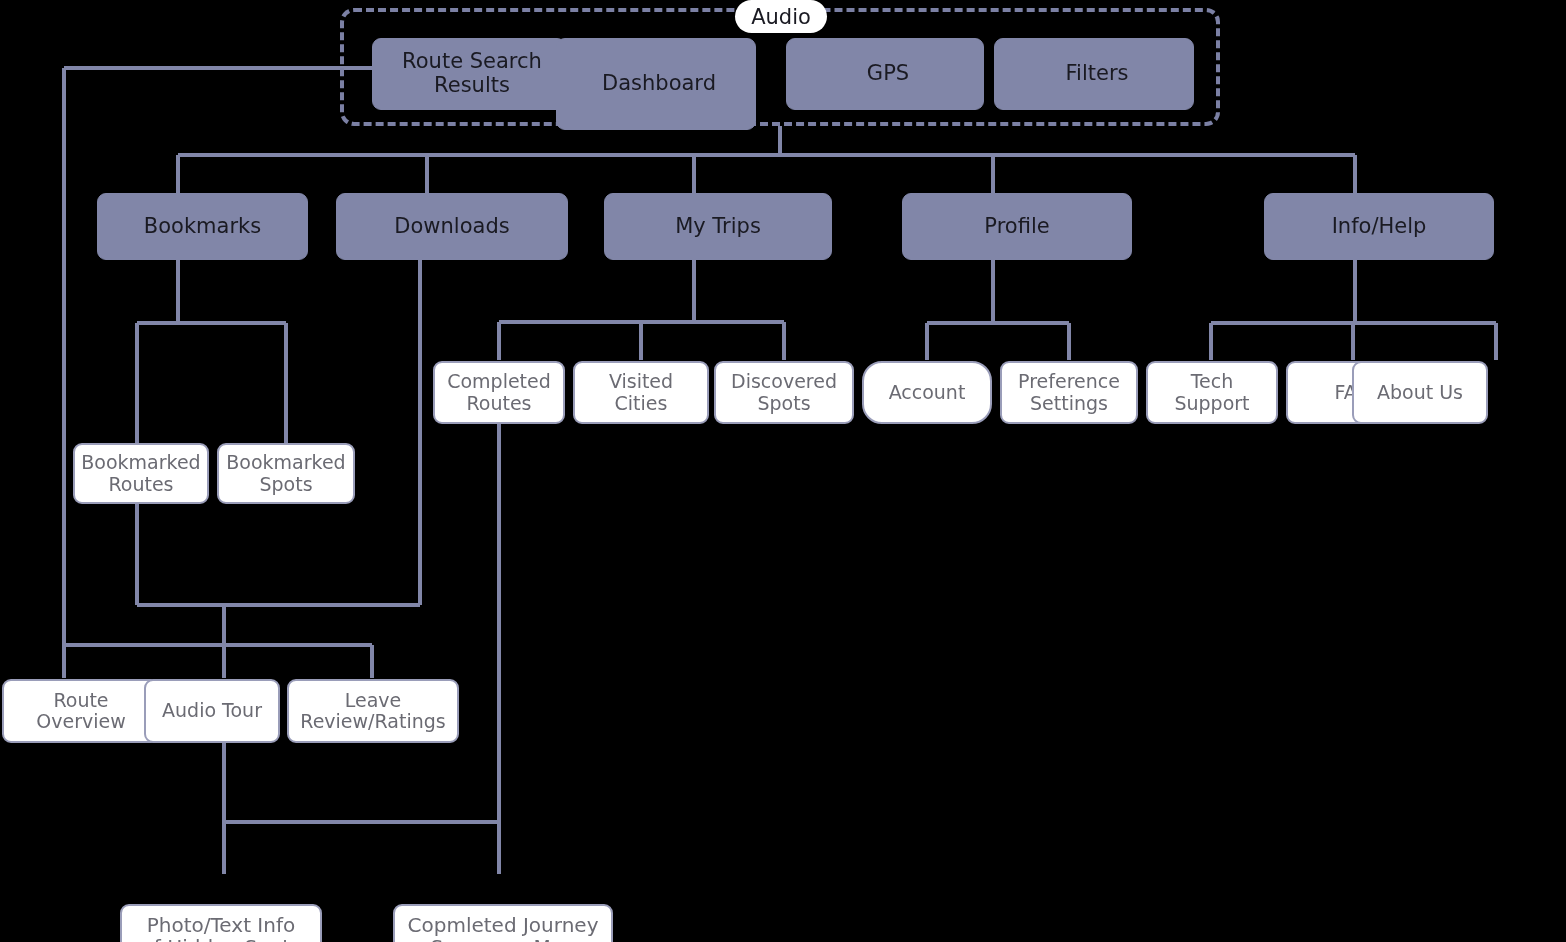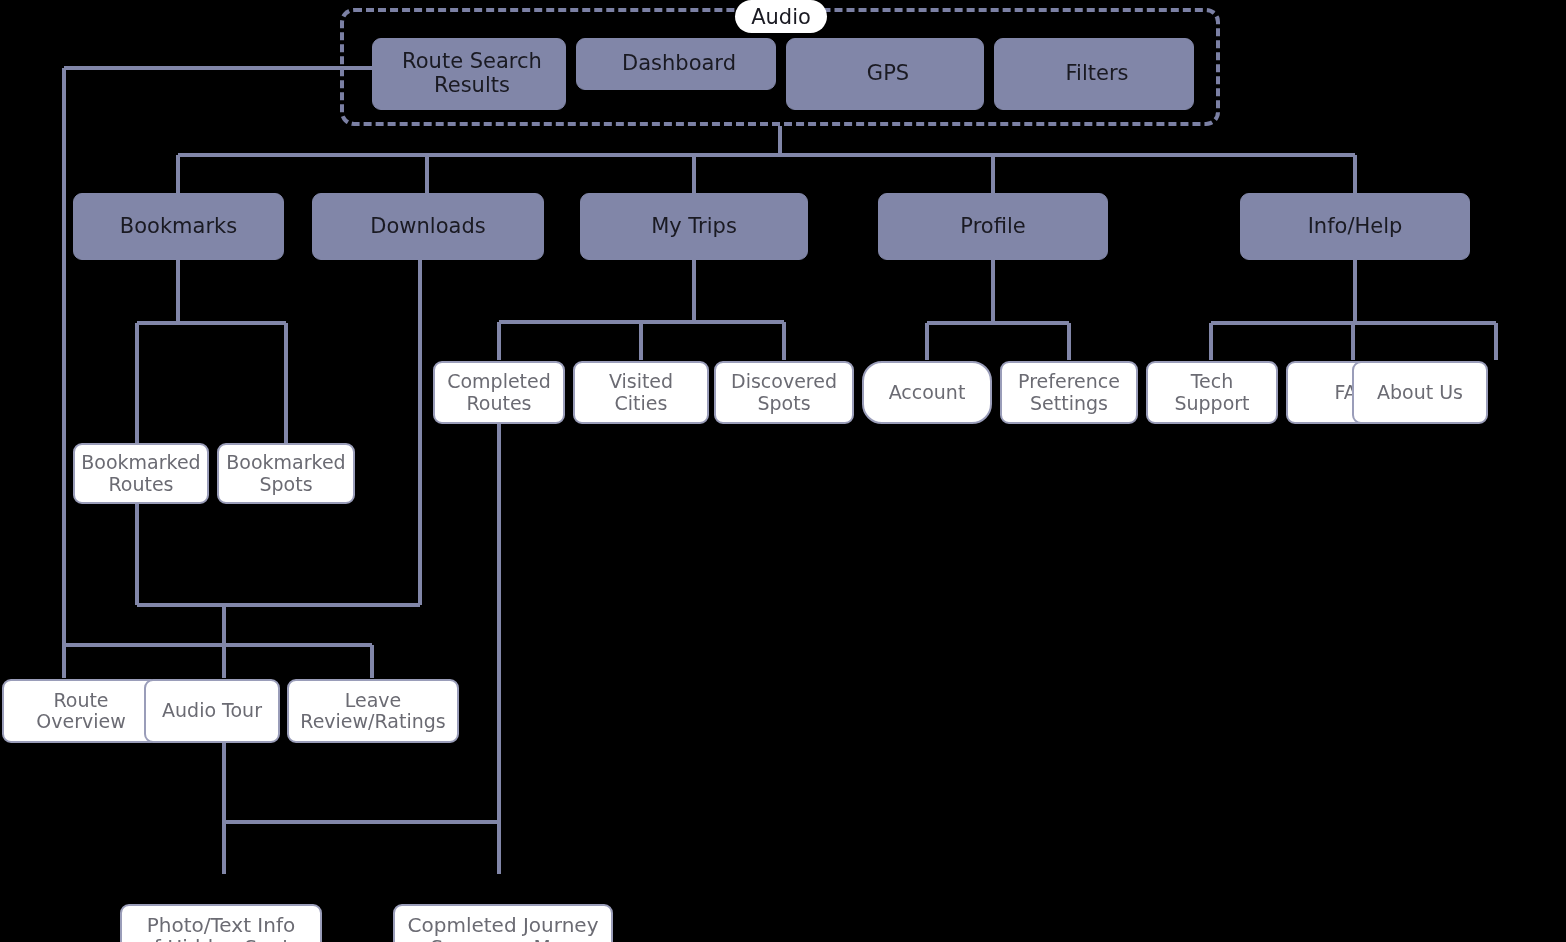--- a/index.html
+++ b/index.html
@@ -39,20 +39,21 @@
     border: 1px solid #8186a8;
     color: #1a1a22;
     font-size: 21px;
     padding-left: 6px;
   }
   .node.lvl2 {
     background: #8186a8;
     border: 1px solid #8186a8;
     color: #1a1a22;
     font-size: 21px;
+    margin-left: 24px;
   }
   .node.leaf {
     background: #ffffff;
     border: 2px solid #9a9db9;
     color: #6b6b73;
     font-size: 19px;
   }
   .node.leaf.big {
     font-size: 20px;
     margin-top: 30px;
@@ -146,21 +147,21 @@
       <path d="M224,822 L224,874"></path>
       <path d="M499,822 L499,874"></path>
     </g>
   </svg>
 
   <div id="group-box"></div>
   <div id="home-pill">Audio</div>
 
   <div class="node lvl1" style="left:372px; top:38px; width:194px; height:72px;">Route Search
 Results</div>
-  <div class="node lvl1" style="left:576px; top:38px; width:200px; height:52px;">Dashboard</div>
+  <div class="node lvl1" style="left:556px; top:38px; width:200px; height:92px;">Dashboard</div>
   <div class="node lvl1" style="left:786px; top:38px; width:198px; height:72px;">GPS</div>
   <div class="node lvl1" style="left:994px; top:38px; width:200px; height:72px;">Filters</div>
 
   <div class="node lvl2" style="left:73px; top:193px; width:211px; height:67px;">Bookmarks</div>
   <div class="node lvl2" style="left:312px; top:193px; width:232px; height:67px;">Downloads</div>
   <div class="node lvl2" style="left:580px; top:193px; width:228px; height:67px;">My Trips</div>
   <div class="node lvl2" style="left:878px; top:193px; width:230px; height:67px;">Profile</div>
   <div class="node lvl2" style="left:1240px; top:193px; width:230px; height:67px;">Info/Help</div>
 
   <div class="node leaf" style="left:433px; top:361px; width:132px; height:63px;">Completed

